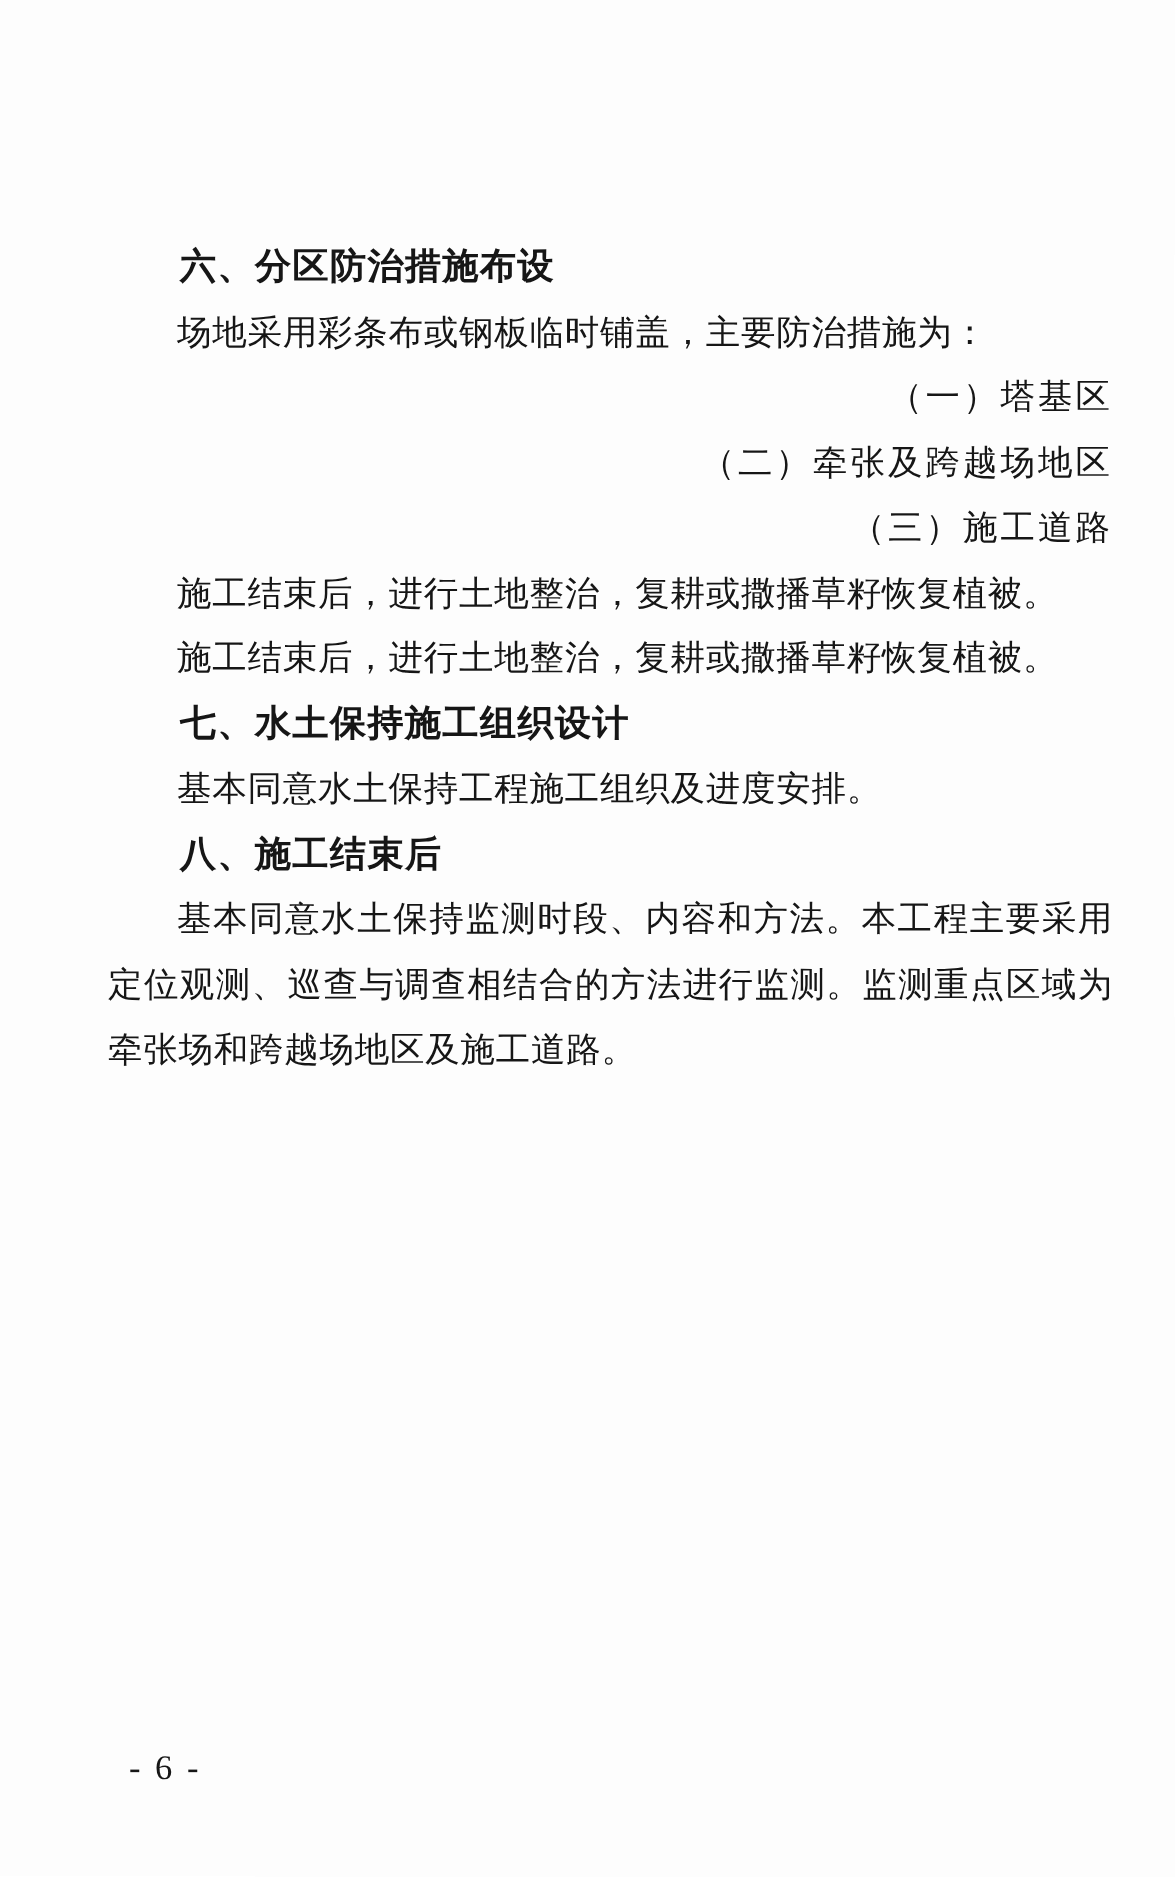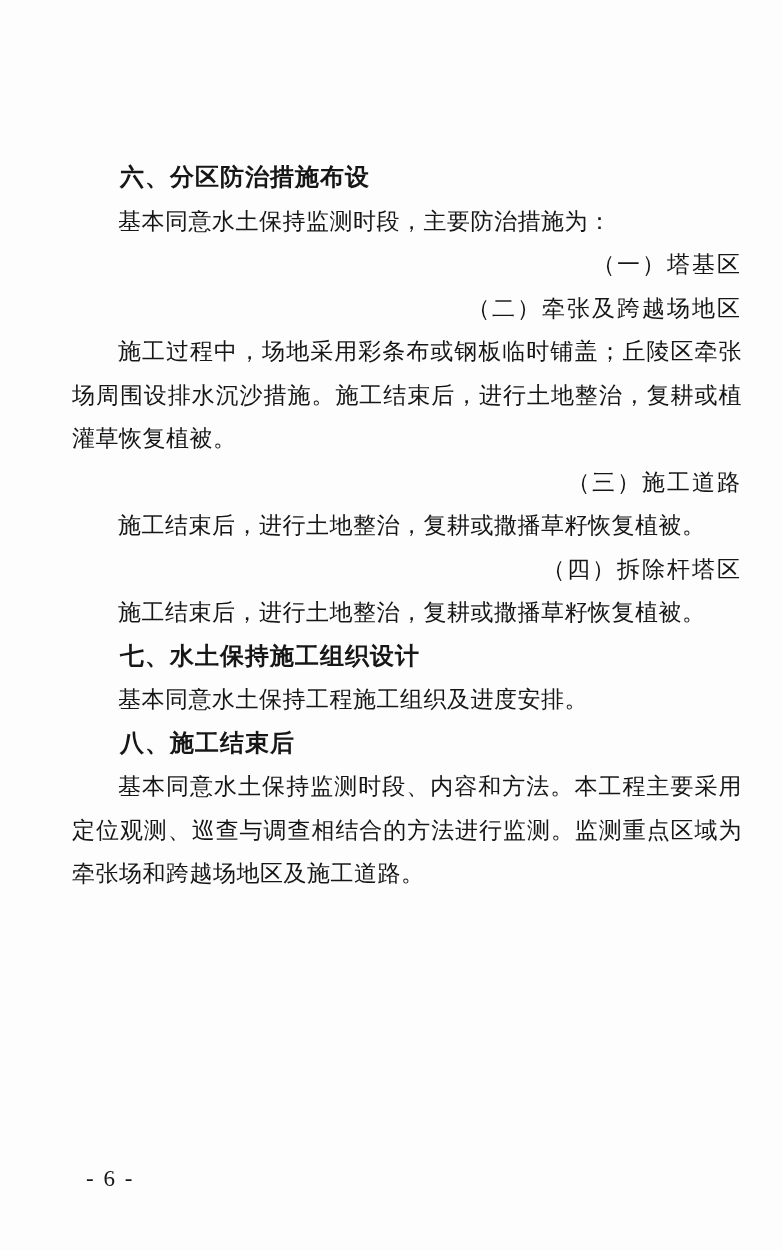--- a/index.html
+++ b/index.html
@@ -51,27 +51,25 @@
     color: #161616;
     letter-spacing: 2px;
   }
 </style>
 </head>
 <body>
 
 <div class="page">
   <div class="content">
     <p class="heading">六、分区防治措施布设</p>
-    <p class="body">基本同意水土保持监测时段，主要防治措施为：</p>
+    <p class="body">场地采用彩条布或钢板临时铺盖，主要防治措施为：</p>
     <p class="subheading">（一）塔基区</p>
     <p class="subheading">（二）牵张及跨越场地区</p>
-    <p class="body">施工过程中，场地采用彩条布或钢板临时铺盖；丘陵区牵张场周围设排水沉沙措施。施工结束后，进行土地整治，复耕或植灌草恢复植被。</p>
     <p class="subheading">（三）施工道路</p>
     <p class="body">施工结束后，进行土地整治，复耕或撒播草籽恢复植被。</p>
-    <p class="subheading">（四）拆除杆塔区</p>
     <p class="body">施工结束后，进行土地整治，复耕或撒播草籽恢复植被。</p>
     <p class="heading">七、水土保持施工组织设计</p>
     <p class="body">基本同意水土保持工程施工组织及进度安排。</p>
     <p class="heading">八、施工结束后</p>
     <p class="body">基本同意水土保持监测时段、内容和方法。本工程主要采用定位观测、巡查与调查相结合的方法进行监测。监测重点区域为牵张场和跨越场地区及施工道路。</p>
   </div>
   <div class="page-number">- 6 -</div>
 </div>
 
 </body></html>

